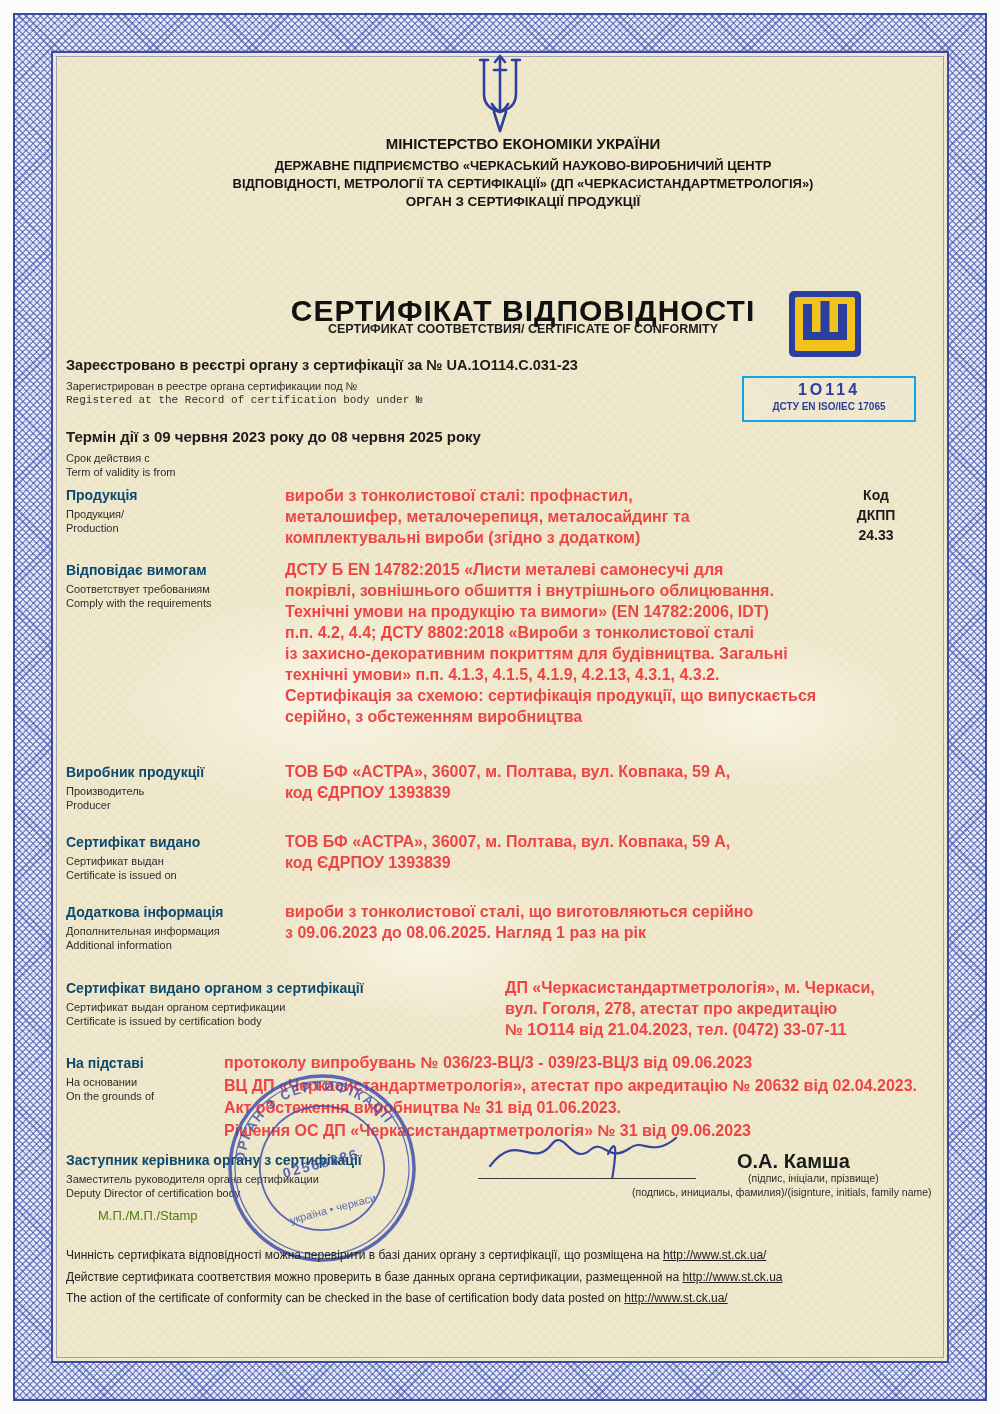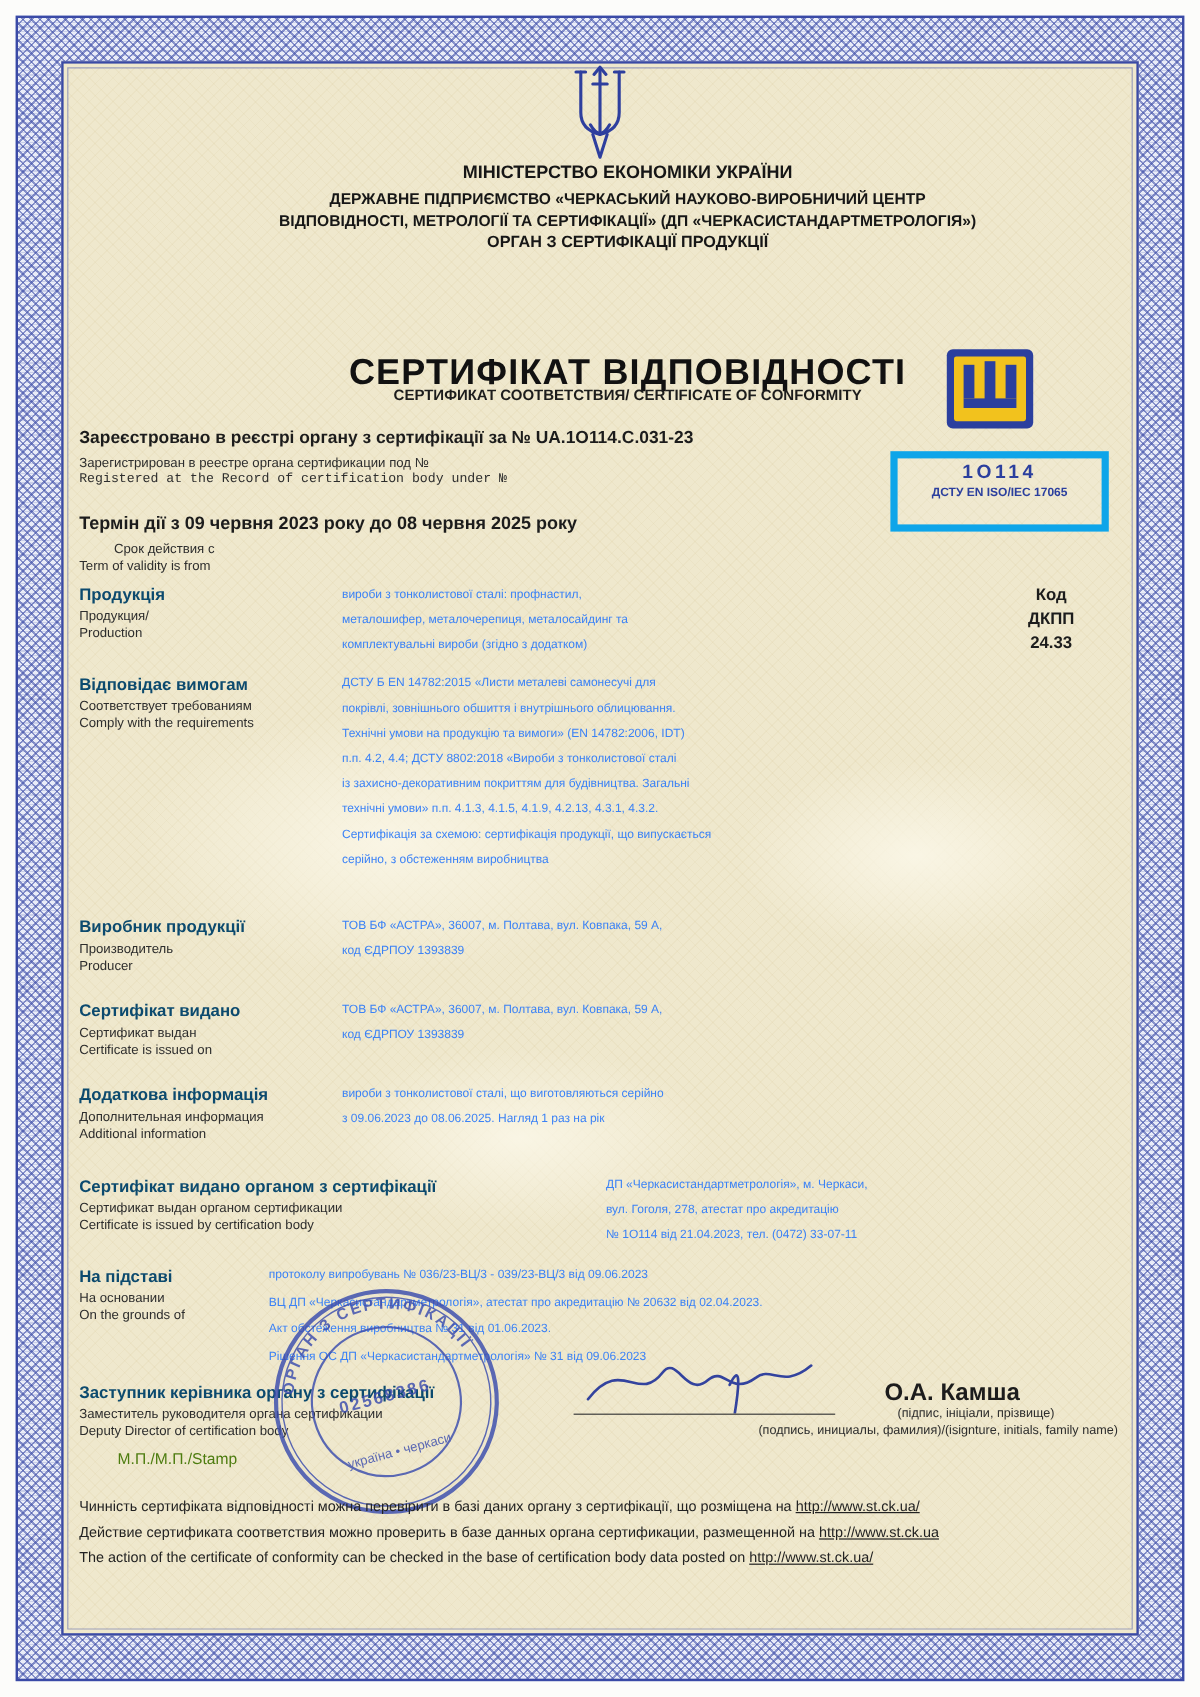--- a/index.html
+++ b/index.html
@@ -17,24 +17,24 @@
           repeating-linear-gradient(-45deg, rgba(205,185,130,.10) 0 1px, transparent 1px 7px),
           #efe8cd;
          border:2px solid #3a4aa6;box-shadow:inset 0 0 0 3px #efe8cd, inset 0 0 0 4px rgba(58,74,166,.45);}
   .blotch{position:absolute;border-radius:50%;pointer-events:none;
           background:radial-gradient(closest-side, rgba(250,246,230,.95), rgba(250,246,230,0));}
   .abs{position:absolute;}
   .c{left:0;right:0;text-align:center;padding-left:46px;}
   .b{font-weight:700;}
   .hdr{color:#161616;}
   .sub{font-size:11px;line-height:13.5px;color:#2d2d2d;}
-  .content{font-size:10px;font-weight:400;line-height:21px;white-space:pre-line;color:#3b82f6;}
+  .content{font-size:16px;font-weight:700;line-height:21px;white-space:pre-line;color:#ef4444;}
   .label-ua{font-size:14px;font-weight:700;color:#0c4a6e;margin-bottom:5px;}
   .label-sub{font-size:11px;line-height:13.5px;color:#2d2d2d;}
-  .badgebox{border:6px solid #0ea5e9;text-align:center;padding:3px 4px 21px 4px;background:rgba(255,255,255,.08);}
+  .badgebox{border:2px solid #0ea5e9;text-align:center;padding:3px 4px 8px 4px;background:rgba(255,255,255,.08);}
   .badge-code{font-size:16px;font-weight:700;letter-spacing:3px;color:#2b3f9e;}
   .badge-std{font-size:10px;font-weight:700;color:#2b3f9e;margin-top:2px;}
   .url{text-decoration:underline;}
   .f-note{font-size:12px;color:#222;}
   .sigline{border-top:1.5px solid #3c3c3c;}
   .stampwrap{opacity:.82;transform:rotate(-15deg);}
 </style>
 </head>
 <body>
 
@@ -82,21 +82,21 @@
   <div class="abs b" style="left:66px;top:357px;font-size:14.5px;">Зареєстровано в реєстрі органу з сертифікації за № UA.1О114.С.031-23</div>
   <div class="abs sub" style="left:66px;top:380px;">Зарегистрирован в реестре органа сертификации под №</div>
   <div class="abs sub" style="left:66px;top:394px;font-family:Liberation Mono, monospace;">Registered at the Record of certification body under №</div>
 
   <div class="abs badgebox" style="left:742px;top:376px;width:162px;">
     <div class="badge-code">1О114</div>
     <div class="badge-std">ДСТУ EN ISO/ІЕС 17065</div>
   </div>
 
   <div class="abs b" style="left:66px;top:428px;font-size:15px;">Термін дії з 09 червня 2023 року  до  08 червня 2025 року</div>
-  <div class="abs sub" style="left:66px;top:452px;margin-left:29px;">Срок действия с</div>
+  <div class="abs sub" style="left:66px;top:452px;">Срок действия с</div>
   <div class="abs sub" style="left:66px;top:466px;">Term of validity is from</div>
 
   <div class="abs" style="left:66px;top:487px;">
     <div class="label-ua">Продукція</div>
     <div class="label-sub">Продукция/</div>
     <div class="label-sub">Production</div>
   </div>
   <div class="abs content" style="left:285px;top:485px;width:565px;">вироби з тонколистової сталі: профнастил,
 металошифер, металочерепиця, металосайдинг та
 комплектувальні вироби (згідно з додатком)</div>

